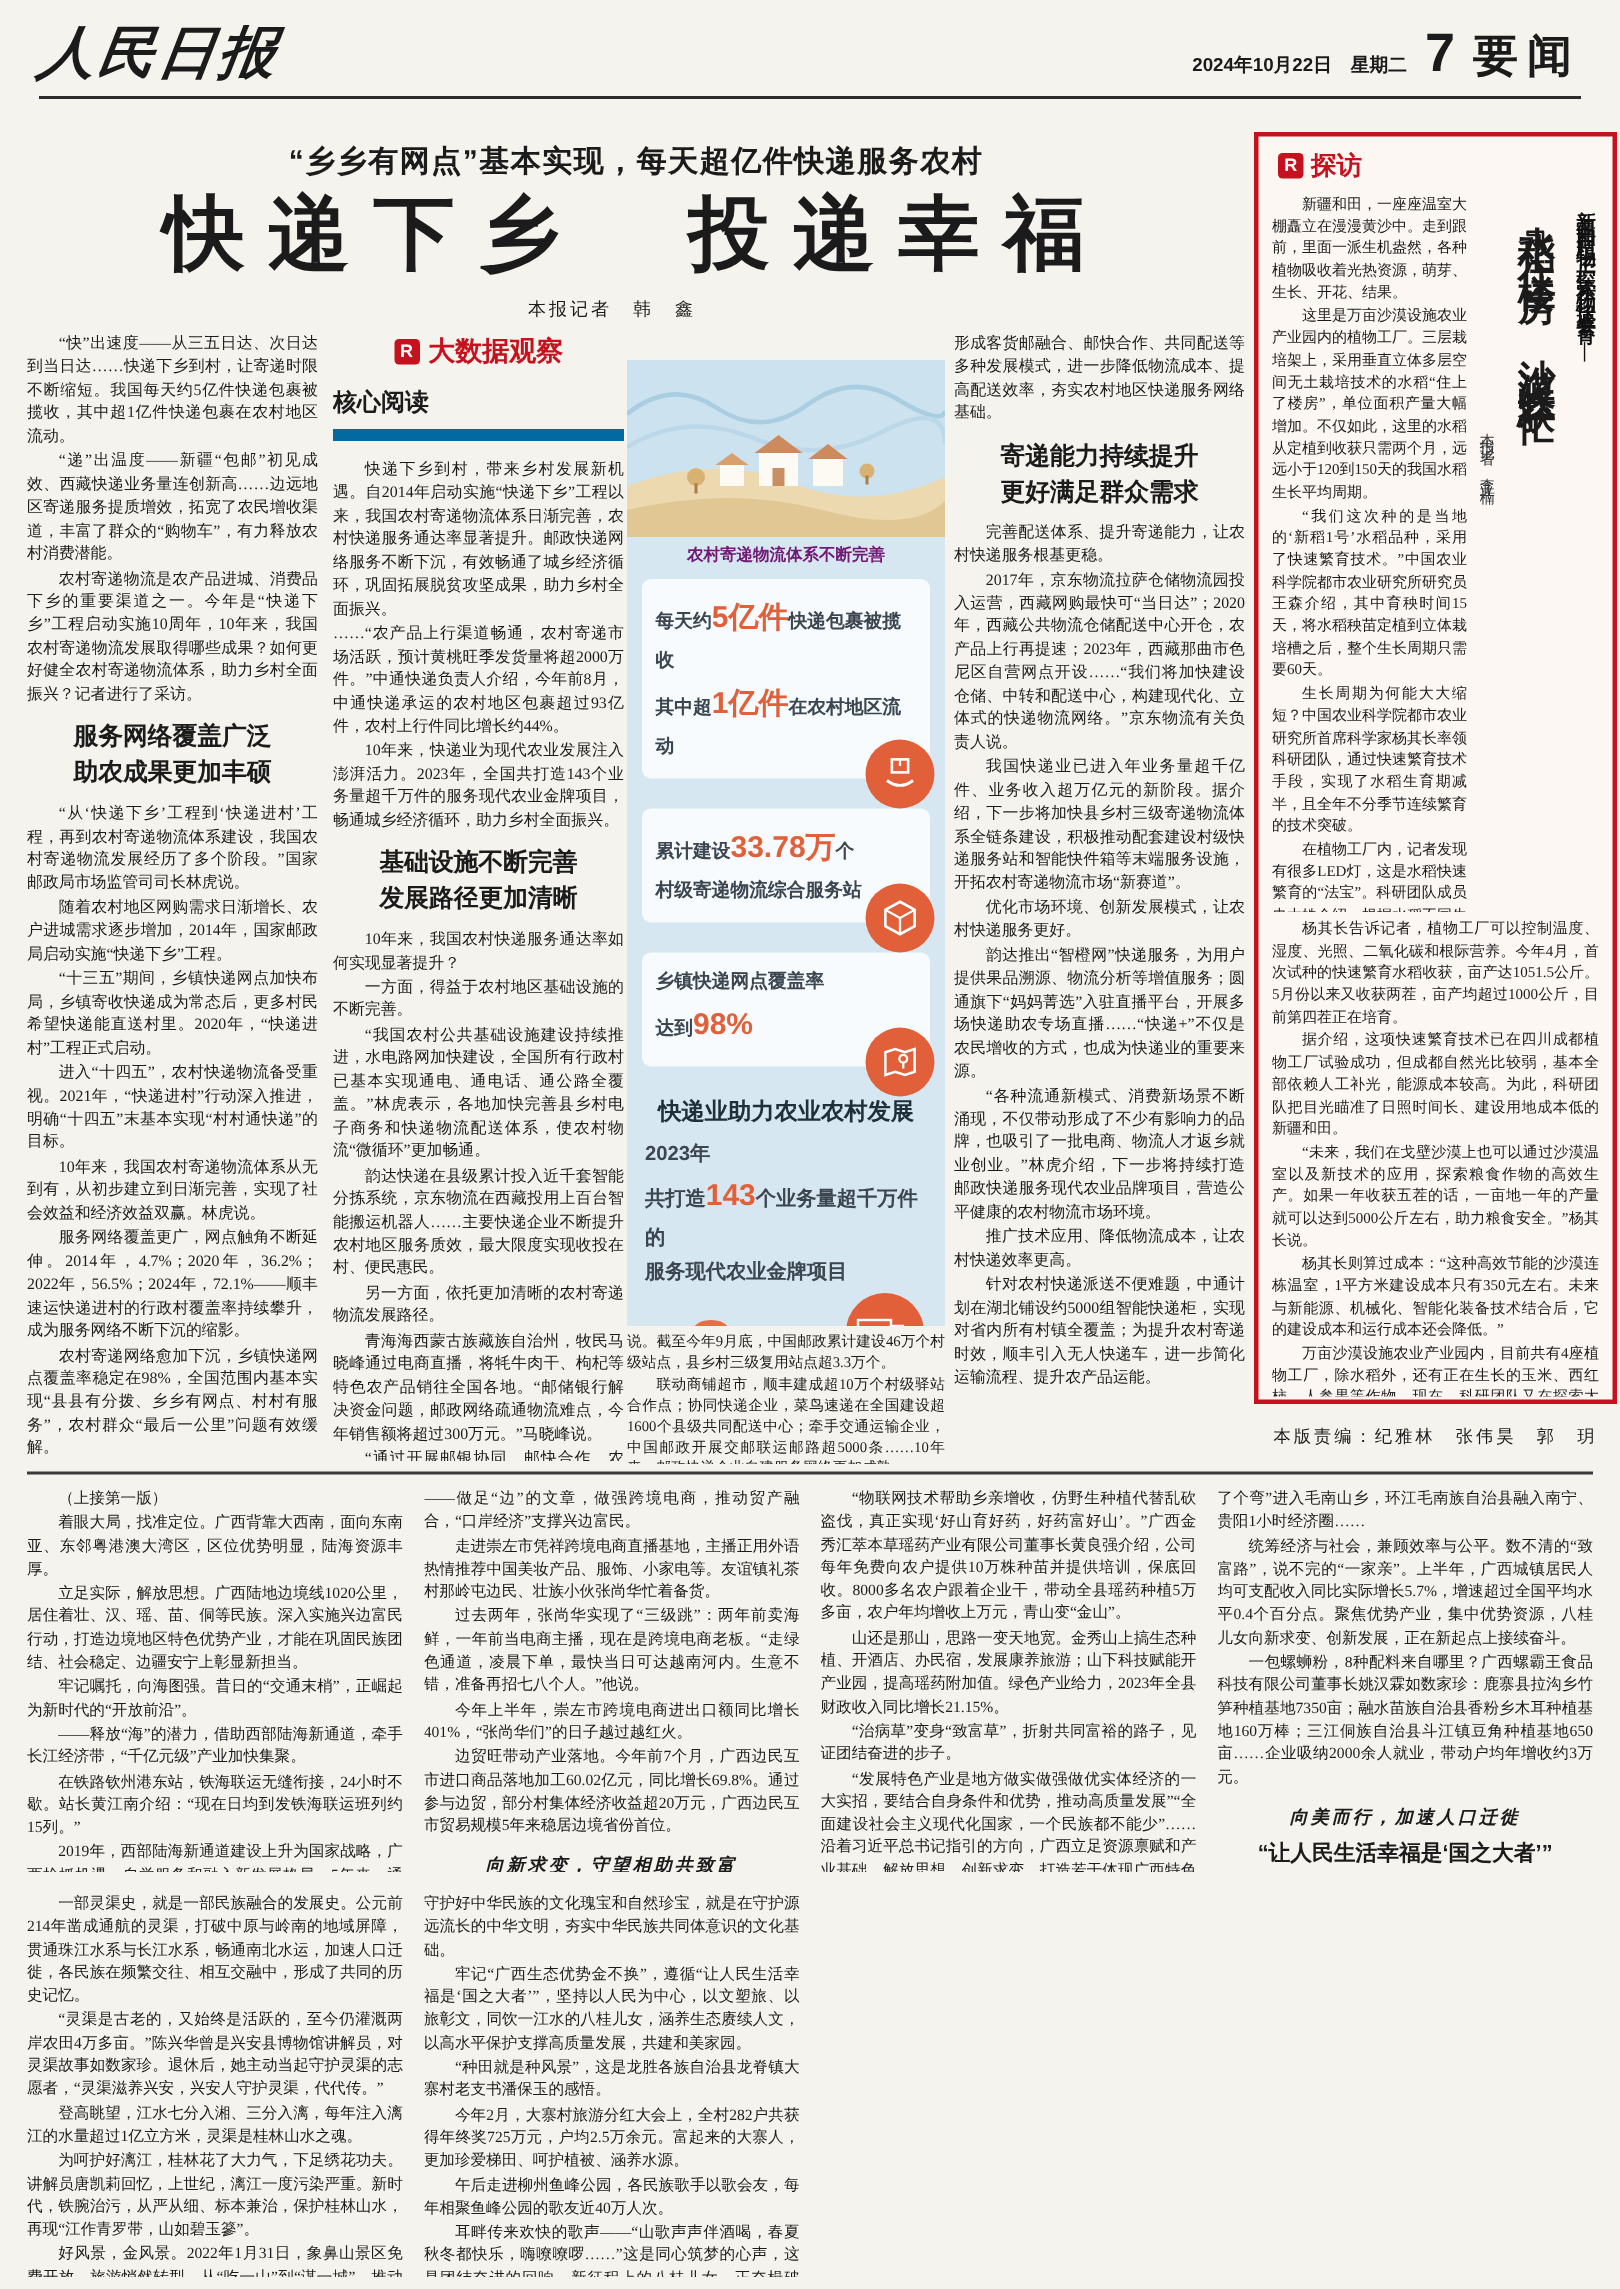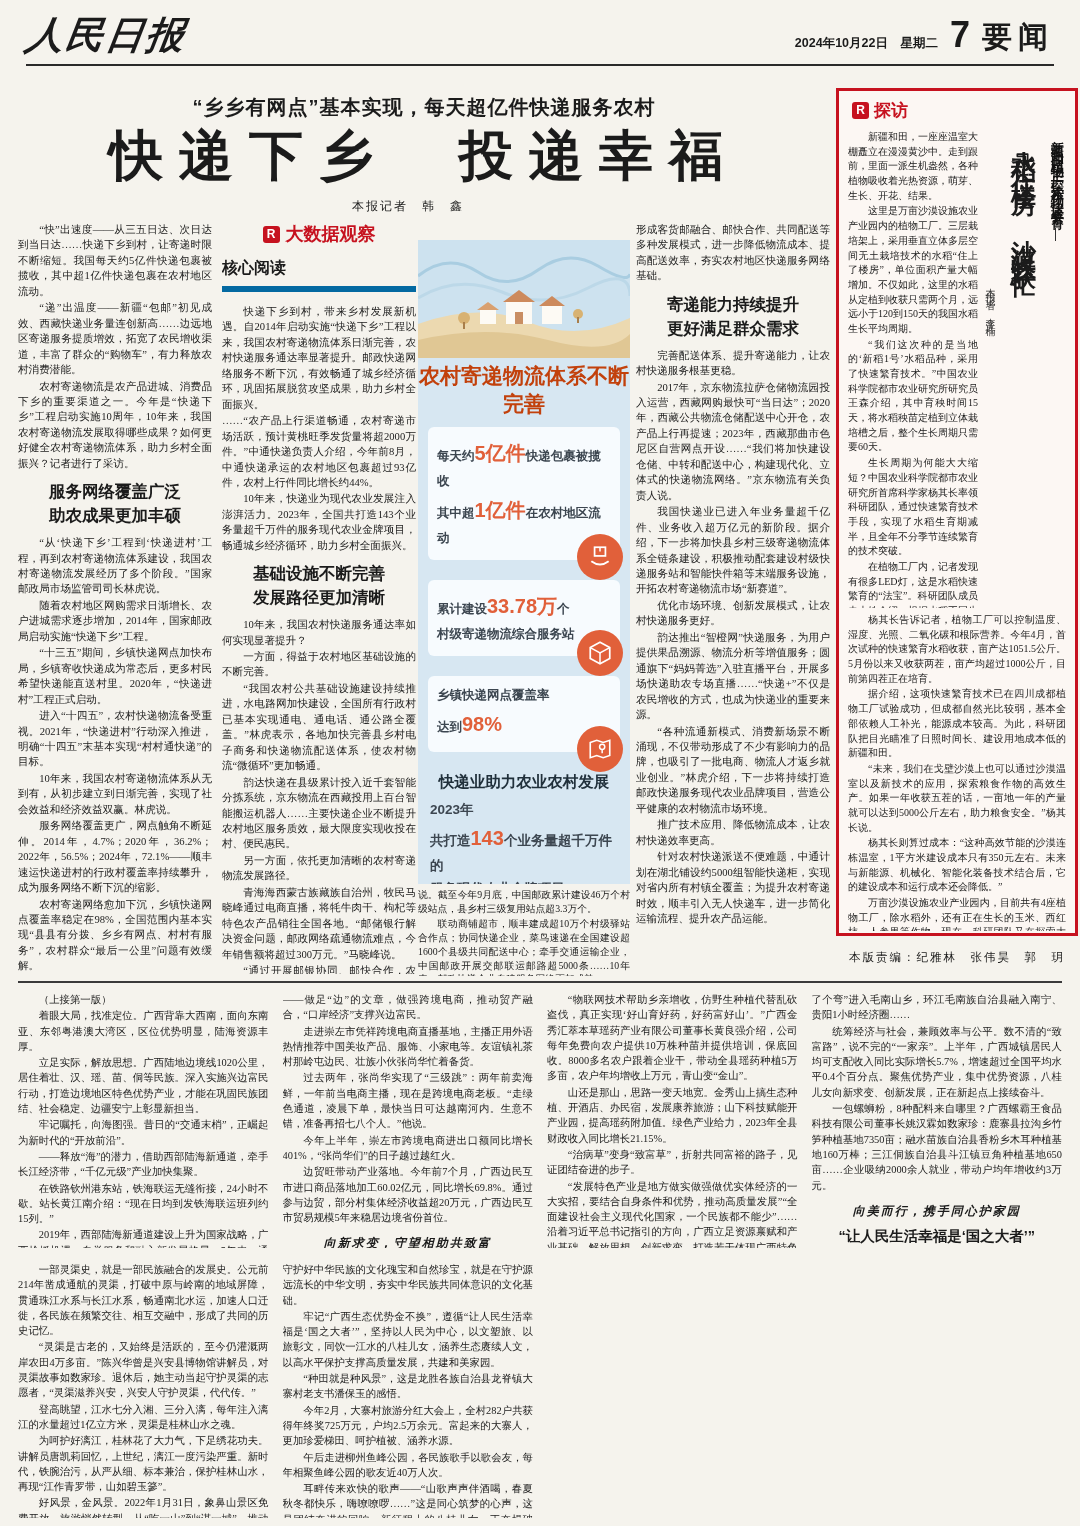--- a/index.html
+++ b/index.html
@@ -29,28 +29,28 @@
   .topcol p,.fe p,.bcol p,.ig-under p{font-size:10.6px;line-height:1.46;text-align:justify;
         text-indent:2em;margin:0 0 1px 0;}
   .noindent{text-indent:0 !important;}
   .sub{font-family:"Liberation Sans",sans-serif;font-weight:bold;font-size:16.5px;text-align:center;
        line-height:1.45;margin:9px 0 7px;}
   .tag-row{display:flex;justify-content:center;align-items:center;gap:6px;margin:0 0 12px;
            color:#c6121f;font-weight:bold;font-size:18px;font-family:"Liberation Sans",sans-serif;}
   .rlogo{display:inline-block;width:17px;height:17px;background:#c6121f;color:#fff;border-radius:3px;
          font:bold 12px/17px "Liberation Sans",sans-serif;text-align:center;}
   .core-label{font-family:"Liberation Sans",sans-serif;font-weight:bold;font-size:16px;
-              padding-bottom:7px;border-bottom:6px solid #0369a1;margin-bottom:12px;}
+              padding-bottom:7px;border-bottom:8px solid #0369a1;margin-bottom:12px;}
   .core-text{font-size:13.2px;line-height:2.02;text-align:justify;text-indent:2em;margin:0 0 14px;}
 
   
   .infog{position:absolute;left:418px;top:240px;width:212px;height:644px;background:#d7e7f2;overflow:hidden;}
   .ig-illus{display:block;}
-  .ig-title{font-family:"Liberation Sans",sans-serif;font-weight:bold;font-size:21px;text-align:center;
-            color:#c2410c;margin:4px 0 9px;}
+  .ig-title{font-family:"Liberation Sans",sans-serif;font-weight:bold;font-size:11px;text-align:center;
+            color:#701a75;margin:4px 0 9px;}
   .ig-card{position:relative;background:#f7fbfe;border-radius:6px;margin:0 10px 20px;padding:9px 9px 10px;
            font-family:"Liberation Sans",sans-serif;font-weight:bold;font-size:12.5px;color:#3c4650;line-height:1.75;}
   .ig-num{color:#e1603a;font-size:20px;}
   .ig-icon{position:absolute;right:-3px;bottom:-20px;width:46px;height:46px;border-radius:50%;
            background:#e1603a;display:flex;align-items:center;justify-content:center;z-index:2;}
   .ig-sec2{font-family:"Liberation Sans",sans-serif;font-weight:bold;font-size:15.5px;text-align:center;
            color:#20303b;margin:2px 0 6px;}
   .ig-2023{margin:0 12px 2px;font-family:"Liberation Sans",sans-serif;font-weight:bold;font-size:13.5px;color:#3c4650;line-height:1.7;}
   .ig-under{position:absolute;left:418px;top:888px;width:212px;height:88px;overflow:hidden;}
   .ig-under p{font-size:9.8px;line-height:1.42;}
@@ -313,21 +313,21 @@
       <p>“物联网技术帮助乡亲增收，仿野生种植代替乱砍盗伐，真正实现‘好山育好药，好药富好山’。”广西金秀汇萃本草瑶药产业有限公司董事长黄良强介绍，公司每年免费向农户提供10万株种苗并提供培训，保底回收。8000多名农户跟着企业干，带动全县瑶药种植5万多亩，农户年均增收上万元，青山变“金山”。</p>
       <p>山还是那山，思路一变天地宽。金秀山上搞生态种植、开酒店、办民宿，发展康养旅游；山下科技赋能开产业园，提高瑶药附加值。绿色产业给力，2023年全县财政收入同比增长21.15%。</p>
       <p>“治病草”变身“致富草”，折射共同富裕的路子，见证团结奋进的步子。</p>
       <p>“发展特色产业是地方做实做强做优实体经济的一大实招，要结合自身条件和优势，推动高质量发展”“全面建设社会主义现代化国家，一个民族都不能少”……沿着习近平总书记指引的方向，广西立足资源禀赋和产业基础，解放思想、创新求变，打造若干体现广西特色和优势、具有较大规模和较强带动力的支柱产业，促进各民族共同富裕。</p>
       <p>“一碗粉”，融合各民族粉食文化、饮食文化，是“文化交融粉”，也是“团结致富粉”。</p>
     </div>
     <div class="bcol">
       <p class="noindent">了个弯”进入毛南山乡，环江毛南族自治县融入南宁、贵阳1小时经济圈……</p>
       <p>统筹经济与社会，兼顾效率与公平。数不清的“致富路”，说不完的“一家亲”。上半年，广西城镇居民人均可支配收入同比实际增长5.7%，增速超过全国平均水平0.4个百分点。聚焦优势产业，集中优势资源，八桂儿女向新求变、创新发展，正在新起点上接续奋斗。</p>
       <p>一包螺蛳粉，8种配料来自哪里？广西螺霸王食品科技有限公司董事长姚汉霖如数家珍：鹿寨县拉沟乡竹笋种植基地7350亩；融水苗族自治县香粉乡木耳种植基地160万棒；三江侗族自治县斗江镇豆角种植基地650亩……企业吸纳2000余人就业，带动户均年增收约3万元。</p>
-      <div class="bkicker">向美而行，携手同心护家园</div>
+      <div class="bkicker">向美而行，加速人口迁徙</div>
       <div class="bhead">“让人民生活幸福是‘国之大者’”</div>
       <p>年近七旬的壮族阿婆陈兴华长在灵渠边，最爱灵渠水，每天都要在灵渠边走走。</p>
     </div>
     <div class="bcol">
       <p>一部灵渠史，就是一部民族融合的发展史。公元前214年凿成通航的灵渠，打破中原与岭南的地域屏障，贯通珠江水系与长江水系，畅通南北水运，加速人口迁徙，各民族在频繁交往、相互交融中，形成了共同的历史记忆。</p>
       <p>“灵渠是古老的，又始终是活跃的，至今仍灌溉两岸农田4万多亩。”陈兴华曾是兴安县博物馆讲解员，对灵渠故事如数家珍。退休后，她主动当起守护灵渠的志愿者，“灵渠滋养兴安，兴安人守护灵渠，代代传。”</p>
       <p>登高眺望，江水七分入湘、三分入漓，每年注入漓江的水量超过1亿立方米，灵渠是桂林山水之魂。</p>
       <p>为呵护好漓江，桂林花了大力气，下足绣花功夫。讲解员唐凯莉回忆，上世纪，漓江一度污染严重。新时代，铁腕治污，从严从细、标本兼治，保护桂林山水，再现“江作青罗带，山如碧玉篸”。</p>
       <p>好风景，金风景。2022年1月31日，象鼻山景区免费开放，旅游悄然转型。从“吃一山”到“谋一城”，推动全域旅游，做强龙头景区，接待游客人次、旅游总收入大幅增长，真正实现“文化互营、山水共生”。</p>
     </div>

